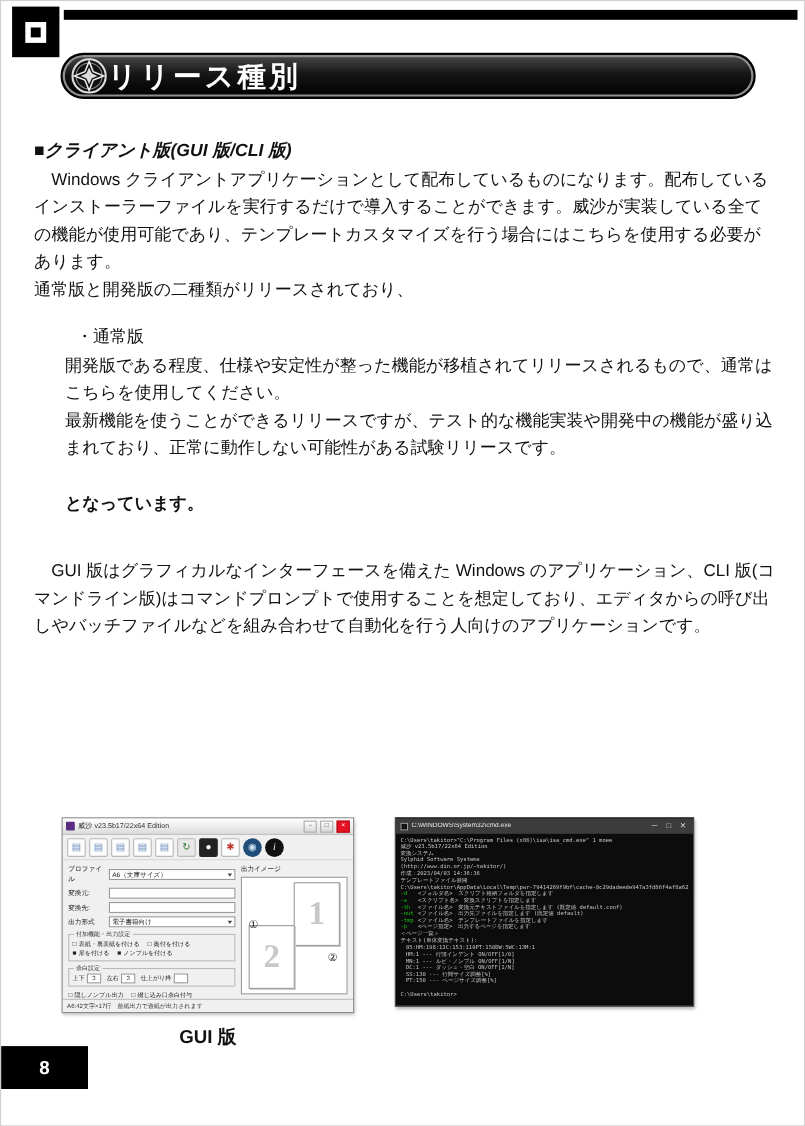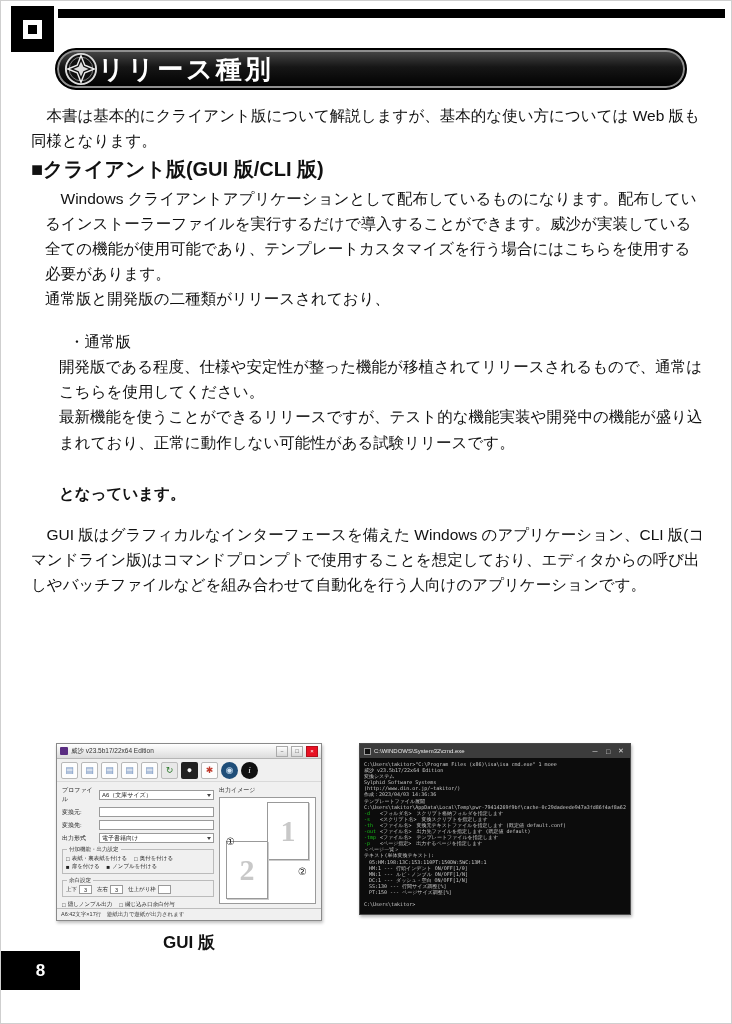--- a/index.html
+++ b/index.html
@@ -18,26 +18,26 @@
   .title-band { position:absolute; left:54px; top:47px; width:632px; height:42px; border-radius:22px;
                 background:linear-gradient(180deg,#4a4a4a 0%,#161616 45%,#000 100%);
                 border:2px solid #000; box-shadow:inset 0 0 0 2px #8f8f8f;
                 display:flex; align-items:center; padding-left:7px; }
   .emblem { width:34px; height:34px; flex:none; }
   .page-title { color:#fff; font-size:26px; font-weight:700; letter-spacing:3px; }
 
   
   .content { position:absolute; left:30px; top:102px; width:674px; font-size:15.5px; line-height:1.62; }
   .para { text-indent:0; }
-  .section-heading { font-size:20px; font-weight:700; }
-  .sub { margin-left:14px; }
+  .section-heading { margin-top:22px; font-size:16px; font-weight:700;font-style:italic; }
+  .sub { }
   .edition-label { margin:18px 0 0 38px; font-weight:400; }
   .edition-desc { margin-left:28px; }
   .closing { margin:26px 0 0 28px;font-weight:bold; }
-  .final { margin-top:16px; }
+  .final { margin-top:36px; }
 
   
   .figures { position:absolute; left:0; top:742px; width:732px; height:240px; }
   .fig { position:absolute; top:0; }
   .fig-gui { left:55px; width:266px; }
   .fig-cli { left:358px; width:272px; }
   .caption { text-align:center; font-weight:700; font-size:17px; margin-top:10px; }
 
   
   .gwin { width:266px; height:178px; border:1px solid #8a8a8a; background:#f0f0f0; font-size:6px;
@@ -121,21 +121,20 @@
     <svg class="emblem" viewBox="0 0 36 36">
       <circle cx="18" cy="18" r="16" fill="#111" stroke="#ddd" stroke-width="2"></circle>
       <circle cx="18" cy="18" r="12.5" fill="none" stroke="#888" stroke-width="1"></circle>
       <path d="M18 4 L22 14 L32 18 L22 22 L18 32 L14 22 L4 18 L14 14 Z" fill="none" stroke="#eee" stroke-width="1.5"></path>
       <path d="M18 10 L20.5 15.5 L26 18 L20.5 20.5 L18 26 L15.5 20.5 L10 18 L15.5 15.5 Z" fill="#ddd"></path>
     </svg>
     <div class="page-title">リリース種別</div>
   </div>
 
   <div class="content">
-    <p class="para">　本書は基本的にクライアント版について解説しますが、基本的な使い方については Web 版も同様となります。</p>
 
     <h2 class="section-heading">■クライアント版(GUI 版/CLI 版)</h2>
     <p class="para sub">　Windows クライアントアプリケーションとして配布しているものになります。配布しているインストーラーファイルを実行するだけで導入することができます。威沙が実装している全ての機能が使用可能であり、テンプレートカスタマイズを行う場合にはこちらを使用する必要があります。</p>
     <p class="para sub">通常版と開発版の二種類がリリースされており、</p>
 
     <p class="edition-label">・通常版</p>
     <p class="edition-desc">開発版である程度、仕様や安定性が整った機能が移植されてリリースされるもので、通常はこちらを使用してください。</p>
 
     <p class="edition-desc">最新機能を使うことができるリリースですが、テスト的な機能実装や開発中の機能が盛り込まれており、正常に動作しない可能性がある試験リリースです。</p>
 

